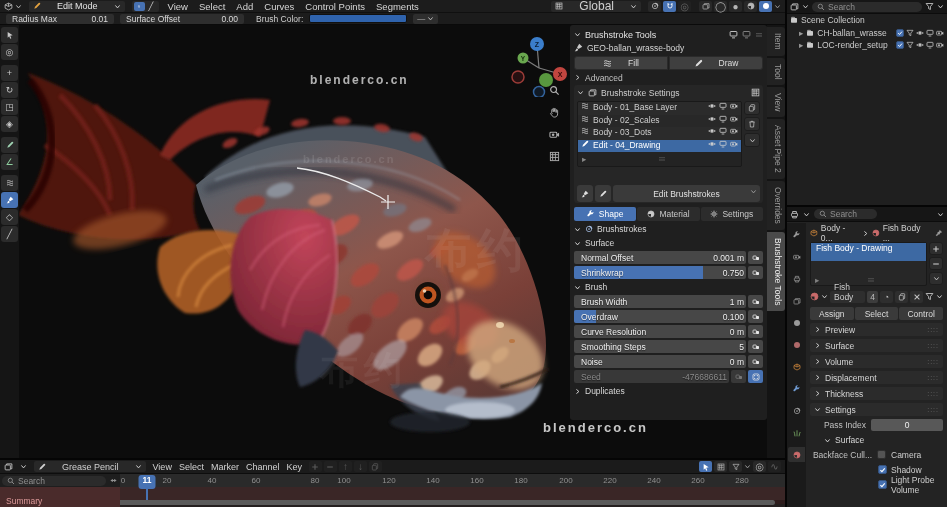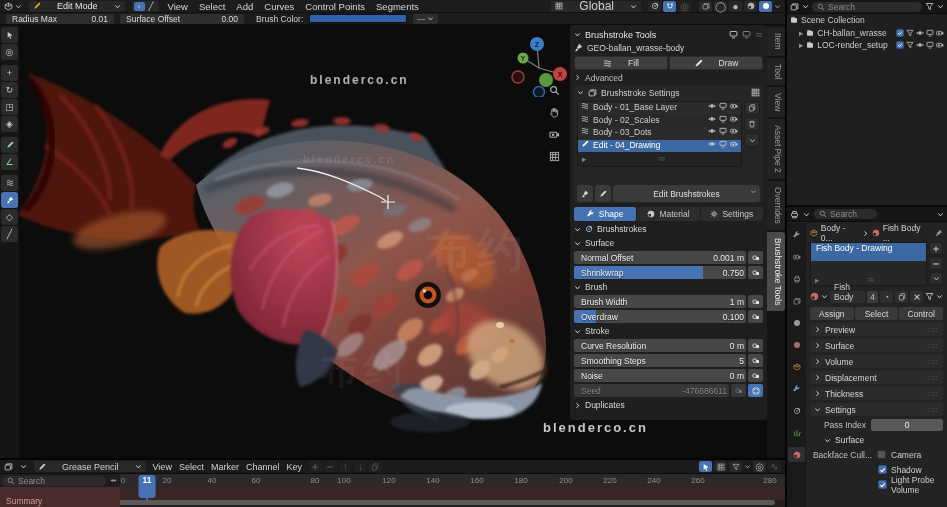--- a/index.html
+++ b/index.html
@@ -140,21 +140,21 @@
   .ch-search{ display:flex; align-items:center; gap:3px; height:13px; padding:2px 2px; }
   .summary{ height:28px; background:#4a2b2b; color:#dd9a9a; display:flex; align-items:center; padding:6px 6px; font-size:8.5px; }
   .ruler{ position:absolute; left:120px; right:0; top:0; height:13px; background:#2a2a2a; }
   .tick{ position:absolute; top:2px; transform:translateX(-50%); font-size:8px; color:#909090; }
   .trackarea{ position:absolute; left:120px; right:0; top:13px; bottom:0; background:#241f1f; }
   .trk1{ position:absolute; left:0; right:0; top:0; height:13px; background:#3a2626; }
   .trk2{ position:absolute; left:0; right:0; top:13px; height:4px; background:#2e1d1d; }
   .hscroll{ position:absolute; left:-5px; right:10px; bottom:2px; height:5px; background:#5a5a5a; border-radius:3px; }
   .playhead{ position:absolute; top:0; bottom:7px; width:2px; background:#4772b3; z-index:3; }
   .frame-pill{ position:absolute; top:1px; transform:translateX(-50%); background:#4772b3; color:#fff; font-weight:bold;
-               font-size:8.5px; border-radius:3px; padding:0 4px; height:23px; line-height:11px; z-index:4; }
+               font-size:8.5px; border-radius:3px; padding:0 4px; height:14px; line-height:11px; z-index:4; }
   .tlicons{ margin-left:auto; display:flex; gap:2px; align-items:center; }
 </style>
 </head>
 <body>
 
 <svg width="0" height="0" style="position:absolute">
   <defs>
     <symbol id="sym-chev" viewBox="0 0 10 10">
         <path d="M2 3.5 L5 7 L8 3.5" fill="none" stroke="currentColor" stroke-width="1.4"></path>
       </symbol>
@@ -829,26 +829,20 @@
         <div class="sfill" style="width:13%"></div>
         <span class="slab">Overdraw</span>
         <span class="sval">0.100</span>
       </div>
       <div class="kbtn">
           <svg class="ic s">
             <use href="#sym-keyframe"></use>
           </svg>
         </div>
     </div>
-    <div class="sec">
-      <svg class="chev">
-          <use href="#sym-chev"></use>
-        </svg>
-      <span>Stroke</span>
-    </div>
     <div class="srow-wrap">
       <div class="srow">
         <span class="slab">Curve Resolution</span>
         <span class="sval">0 m</span>
       </div>
       <div class="kbtn">
           <svg class="ic s">
             <use href="#sym-keyframe"></use>
           </svg>
         </div>
@@ -1297,21 +1291,21 @@
         <span class="tick" style="left:195px">80</span>
         <span class="tick" style="left:224px">100</span>
         <span class="tick" style="left:269px">120</span>
         <span class="tick" style="left:313px">140</span>
         <span class="tick" style="left:357px">160</span>
         <span class="tick" style="left:401px">180</span>
         <span class="tick" style="left:446px">200</span>
         <span class="tick" style="left:490px">220</span>
         <span class="tick" style="left:534px">240</span>
         <span class="tick" style="left:578px">260</span>
-        <span class="tick" style="left:650px">280</span>
+        <span class="tick" style="left:622px">280</span>
         <span class="frame-pill" style="left:27px">11</span>
       </div>
       <div class="trackarea">
         <div class="trk1"></div>
         <div class="trk2"></div>
         <div class="playhead" style="left:26px"></div>
         <div class="hscroll"></div>
       </div>
       <div class="channels">
         <div class="ch-search">

